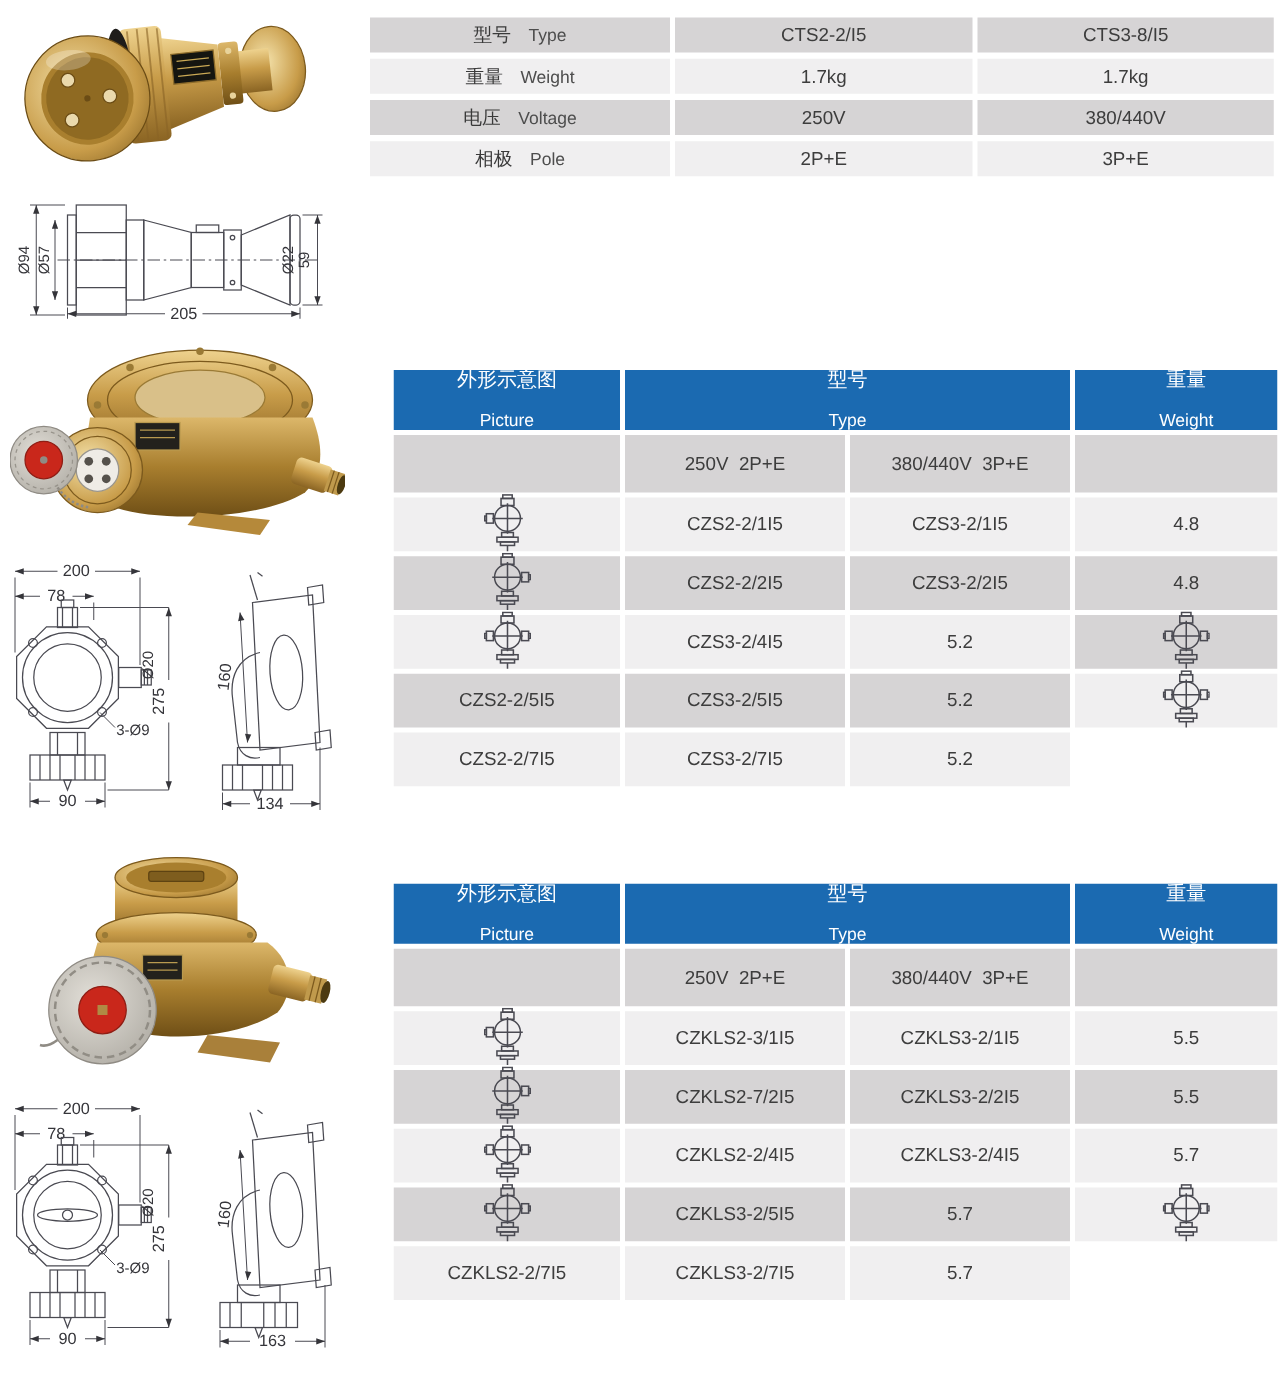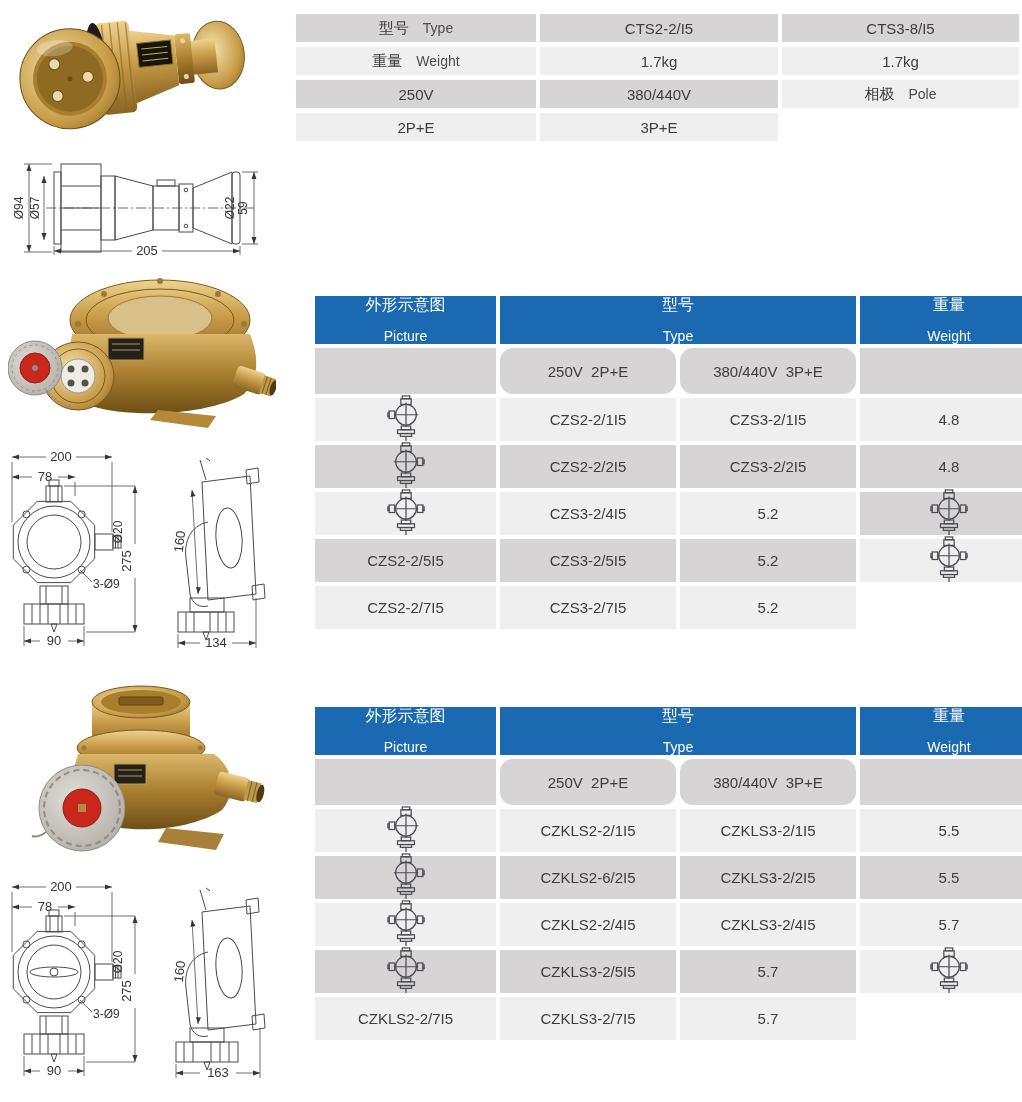--- a/index.html
+++ b/index.html
@@ -16,21 +16,21 @@
   .label-cell { gap:14px; }
   .label-cn { font-size:15px; color:#3a3a3a; }
   .label-en { font-size:14px; color:#4d4d4d; }
 
   
   .big-table { display:grid; grid-template-columns:181px 176px 176px 178px; grid-template-rows:48px 46px repeat(5,43px); gap:4px;padding-left:19px; }
   .th { background:var(--header_blue,#1b6ab1); color:#fff; display:flex; flex-direction:column; align-items:center; justify-content:center; line-height:1.35; }
   .th .cn { font-size:16px; }
   .th .en { font-size:14px;margin-top:12px; }
   .th-type { grid-column:2 / span 2; }
-  .pre { white-space:pre;border-radius:13px; }
+  .pre { white-space:pre; }
   .ric { width:38px; height:47px; margin-top:-2px; overflow:visible; }
 
   
   svg text { font-family:"Liberation Sans", sans-serif; fill:#35353a; }
   .dim { font-size:13px; }
   .dimsm { font-size:12px; }
   .dln { stroke:#4a4a52; stroke-width:1; fill:none; }
   .dthin { stroke:#4a4a52; stroke-width:0.8; fill:none; }
   .arr { fill:#35353a; stroke:none; }
 </style>
@@ -183,20 +183,24 @@
     <div class="cell shade-dark">CTS2-2/I5</div>
     <div class="cell shade-dark">CTS3-8/I5</div>
 
     <div class="cell label-cell shade-light">
       <span class="label-cn">重量</span>
       <span class="label-en">Weight</span>
     </div>
     <div class="cell shade-light">1.7kg</div>
     <div class="cell shade-light">1.7kg</div>
 
+    <div class="cell label-cell shade-dark">
+      <span class="label-cn">电压</span>
+      <span class="label-en">Voltage</span>
+    </div>
     <div class="cell shade-dark">250V</div>
     <div class="cell shade-dark">380/440V</div>
 
     <div class="cell label-cell shade-light">
       <span class="label-cn">相极</span>
       <span class="label-en">Pole</span>
     </div>
     <div class="cell shade-light">2P+E</div>
     <div class="cell shade-light">3P+E</div>
   </div>
@@ -540,30 +544,30 @@
     <div class="cell shade-dark"></div>
     <div class="cell shade-dark pre">250V  2P+E</div>
     <div class="cell shade-dark pre">380/440V  3P+E</div>
     <div class="cell shade-dark"></div>
 
     <div class="cell shade-light">
         <svg class="ric" viewBox="0 0 40 50">
           <use href="#ic-l"></use>
         </svg>
       </div>
-    <div class="cell shade-light">CZKLS2-2/1I5</div>
+    <div class="cell shade-light">CZKLS2-3/1I5</div>
     <div class="cell shade-light">CZKLS3-2/1I5</div>
     <div class="cell shade-light">5.5</div>
 
     <div class="cell shade-dark">
         <svg class="ric" viewBox="0 0 40 50">
           <use href="#ic-r"></use>
         </svg>
       </div>
-    <div class="cell shade-dark">CZKLS2-6/2I5</div>
+    <div class="cell shade-dark">CZKLS2-7/2I5</div>
     <div class="cell shade-dark">CZKLS3-2/2I5</div>
     <div class="cell shade-dark">5.5</div>
 
     <div class="cell shade-light">
         <svg class="ric" viewBox="0 0 40 50">
           <use href="#ic-lr"></use>
         </svg>
       </div>
     <div class="cell shade-light">CZKLS2-2/4I5</div>
     <div class="cell shade-light">CZKLS3-2/4I5</div>

